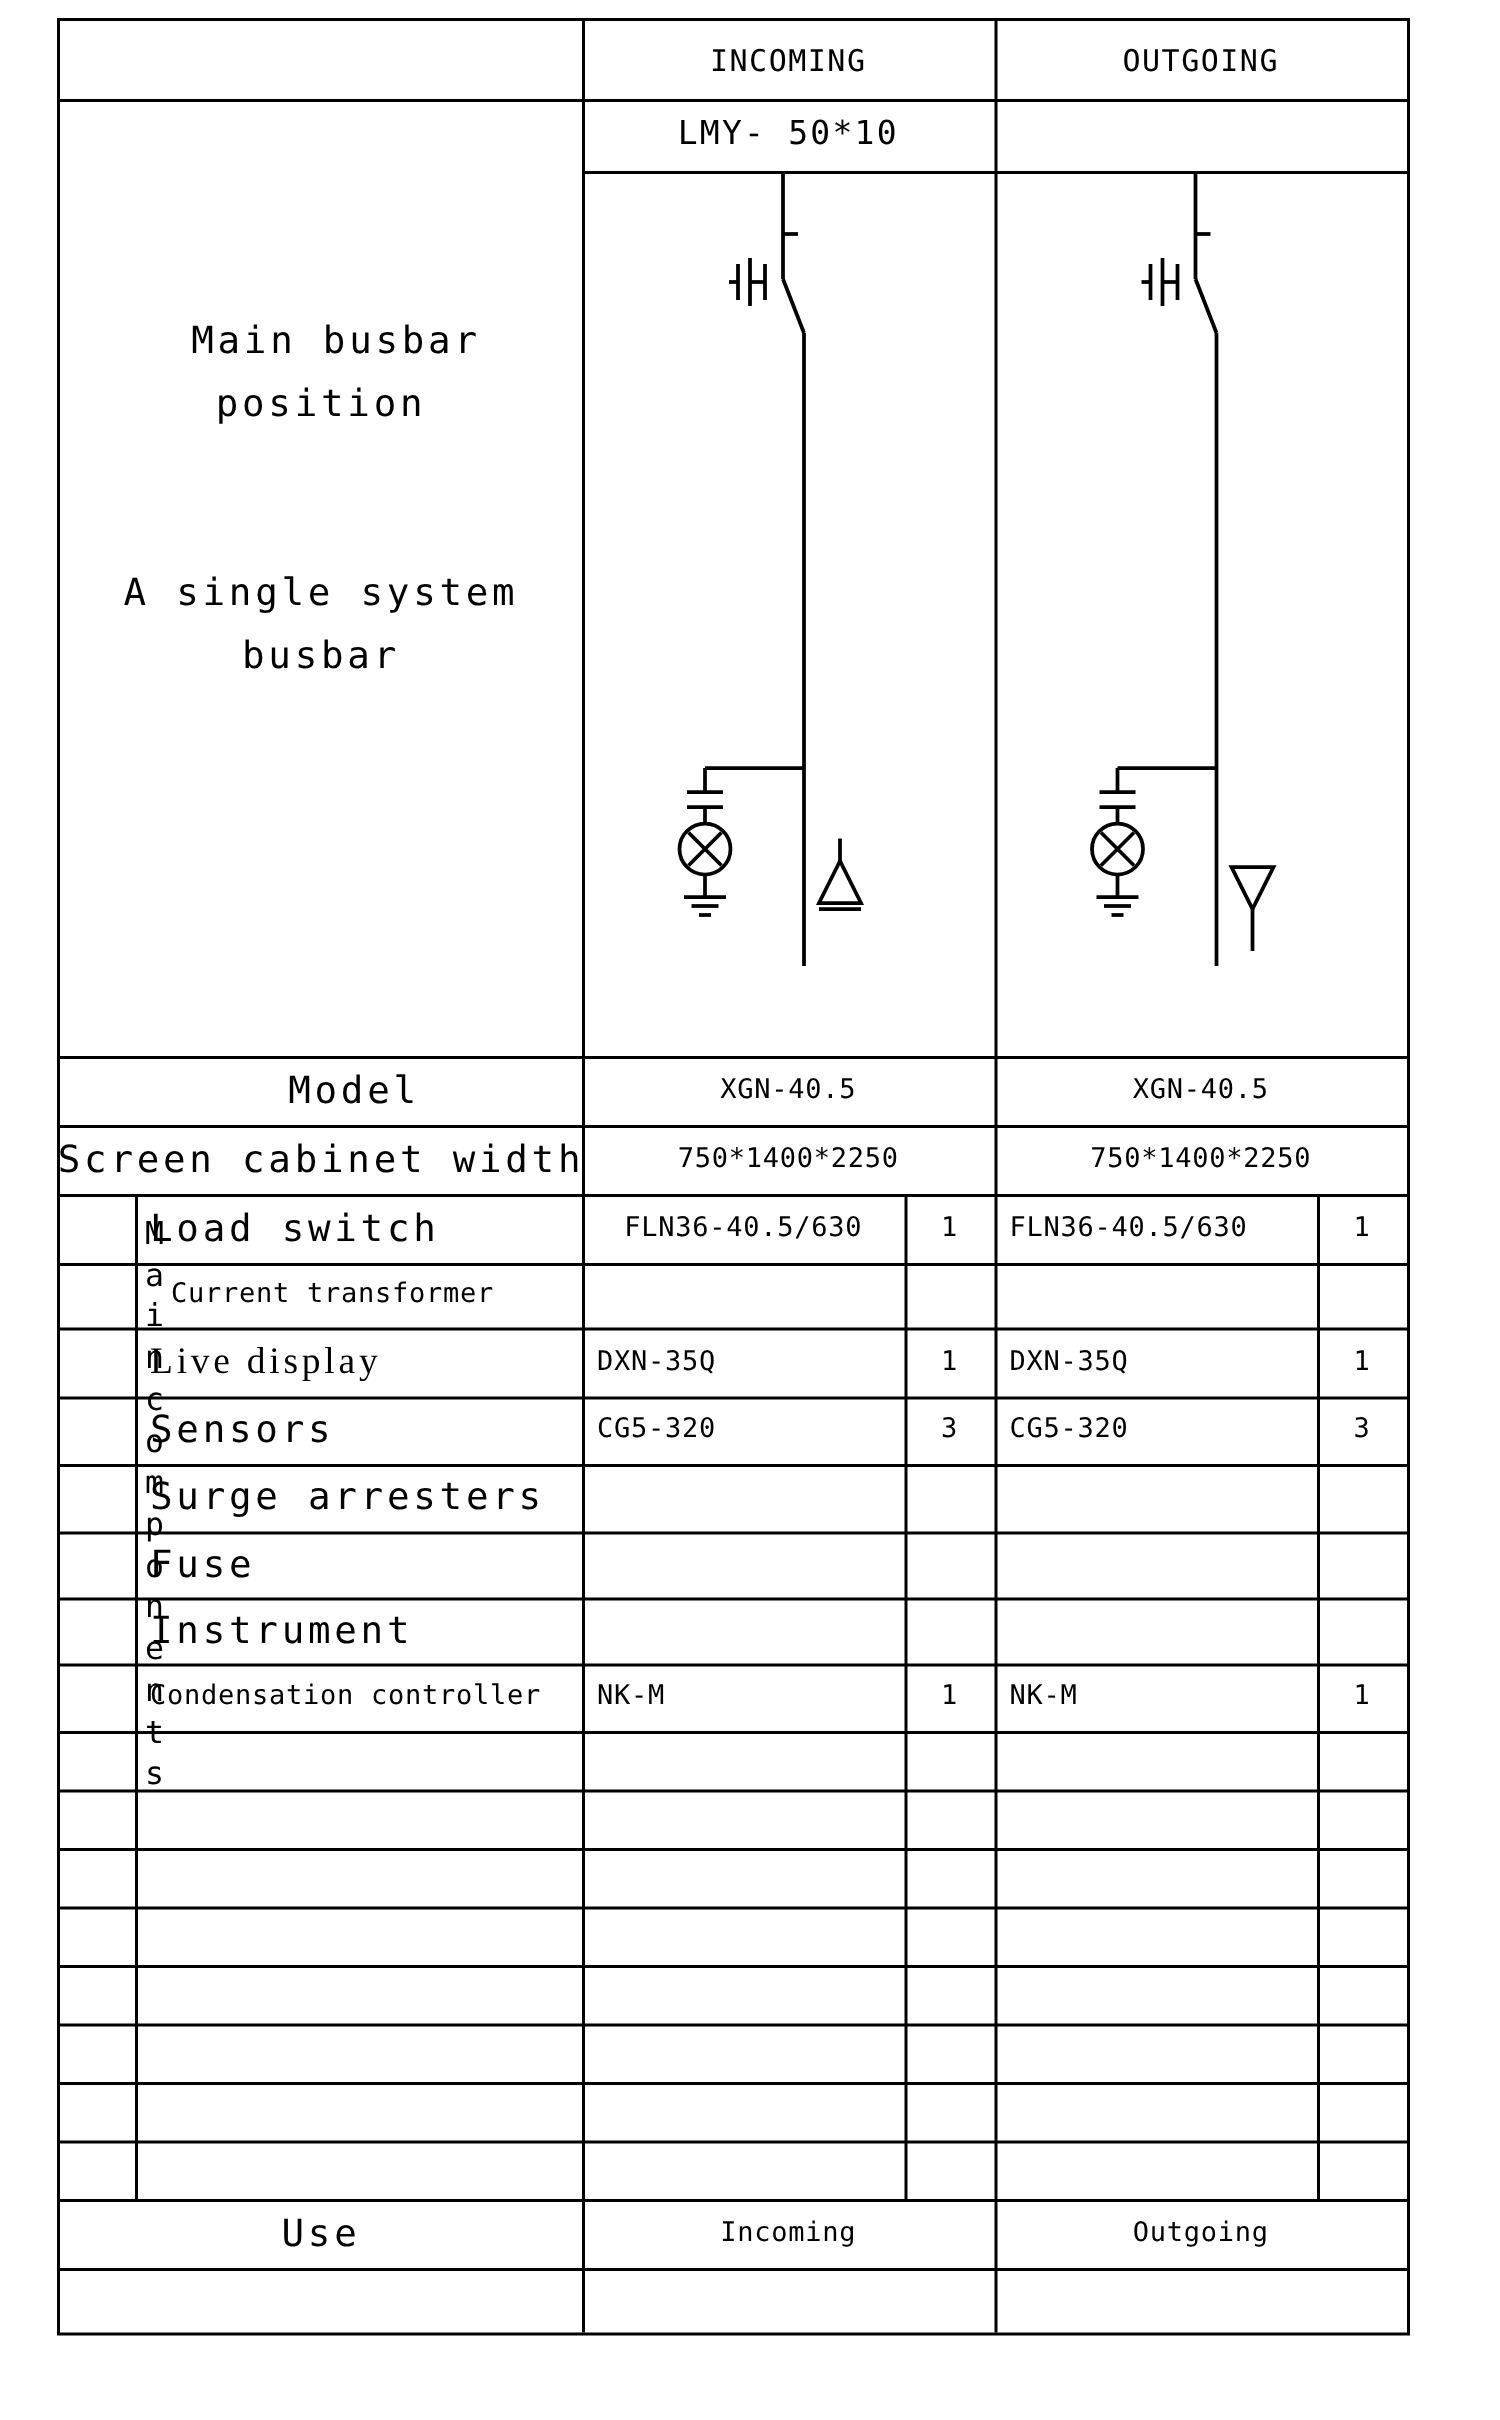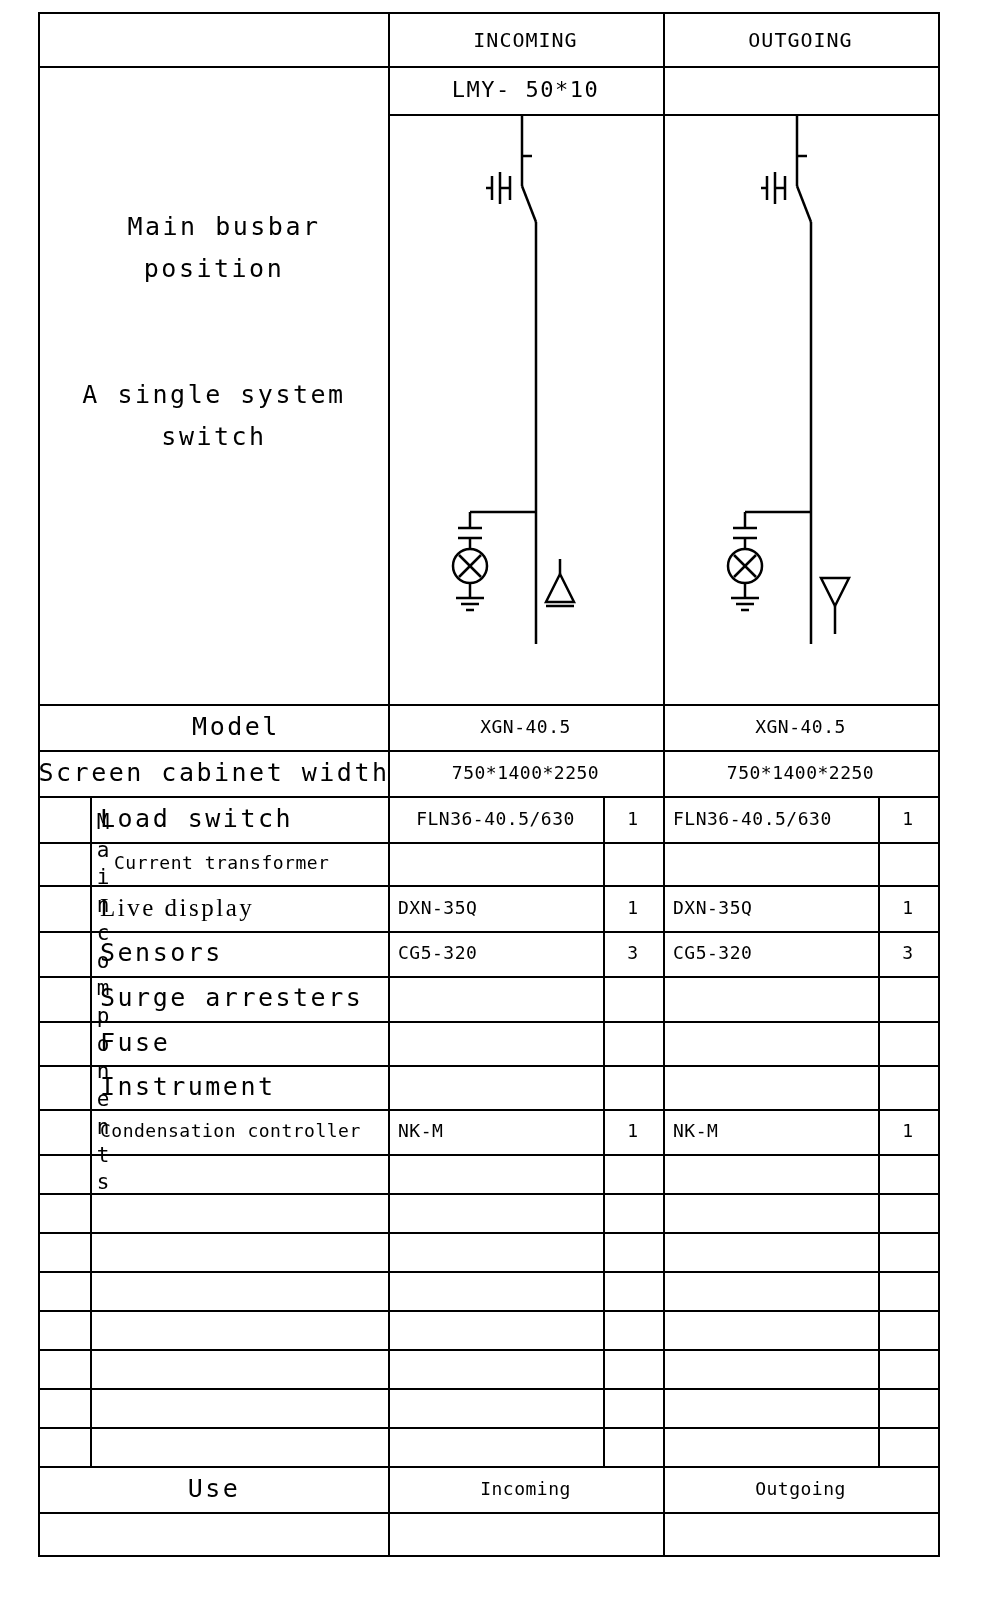--- a/index.html
+++ b/index.html
@@ -124,21 +124,21 @@
   <div class="v" style="left:50px; top:782px; height:670px;"></div>
 
   <div class="cell hdr" style="left:348px; top:0; width:275px; height:52px;">INCOMING</div>
   <div class="cell hdr" style="left:623px; top:0; width:275px; height:52px;">OUTGOING</div>
 
   <div class="cell mid" style="left:348px; top:52px; width:275px; height:48px;">LMY- 50*10</div>
 
   <div class="cell big nowrap" style="left:0; top:196px; width:368px; height:34px;">Main busbar</div>
   <div class="cell big nowrap" style="left:0; top:364px; width:348px; height:34px;">A single system</div>
   <div class="cell big nowrap" style="left:0; top:238px; width:348px; height:34px;">position</div>
-  <div class="cell big nowrap" style="left:0; top:406px; width:348px; height:34px;">switch</div>
+  <div class="cell big nowrap" style="left:0; top:406px; width:348px; height:34px;">busbar</div>
 
   <svg class="diag" width="275" height="590" viewBox="0 0 275 590" style="left:348px; top:100px;">
     <g fill="none" stroke="#000" stroke-width="2.5">
 
       <line x1="134" y1="0" x2="134" y2="72"></line>
 
       <line x1="134" y1="42" x2="144" y2="42"></line>
 
       <line x1="134" y1="72" x2="148" y2="108"></line>
 

